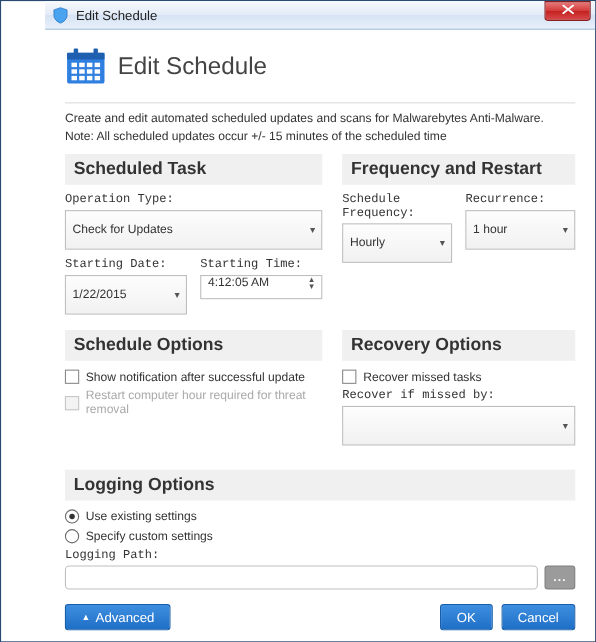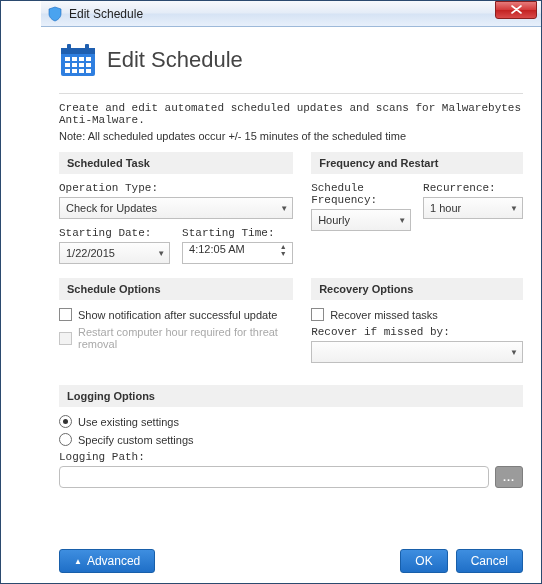--- a/index.html
+++ b/index.html
@@ -52,42 +52,42 @@
 
   .header {
     display: flex; align-items: center; gap: 10px;
     padding: 4px 0 8px 0;
   }
   .header .big-icon { width: 38px; height: 38px; }
   .header h1 { font-size: 22px; color: #444; font-weight: 400; margin: 0; }
 
   hr { border: none; border-top: 1px solid #dcdcdc; margin: 6px 0 8px 0; }
 
-  .intro { font-size: 11px; color: #333; margin-bottom: 4px; font-family: Liberation Mono, monospace; }
+  .intro { font-size: 11px; color: #333; margin-bottom: 4px; }
   .note  { font-size: 11px; color: #333; margin-bottom: 10px; }
 
   .cols { display: flex; gap: 18px; }
   .col-left  { flex: 1.05; }
   .col-right { flex: 0.95; }
 
   .section-title {
     background: #f0f0f0;
     padding: 5px 8px;
     font-weight: bold;
-    font-size: 11px;
+    font-size: 16px;
     color: #333;
     margin-bottom: 8px;
   }
 
   .field-label { font-size: 11px; color: #333; margin-bottom: 3px; display: block; font-family: Liberation Mono, monospace; }
   .disabled { color: #a9a9a9; }
 
   .combo {
     display: flex; align-items: center;
-    height: 22px;
+    height: 36px;
     border: 1px solid #bfbfbf;
     background: linear-gradient(#fdfdfd,#f1f1f1);
     padding: 0 4px 0 6px;
     font-size: 11px;
     color: #333;
     cursor: pointer;
     position: relative;
   }
   .combo .val { flex: 1; white-space: nowrap; overflow: hidden; }
   .combo .arrow { font-size: 8px; color: #555; margin-left: 4px; }

